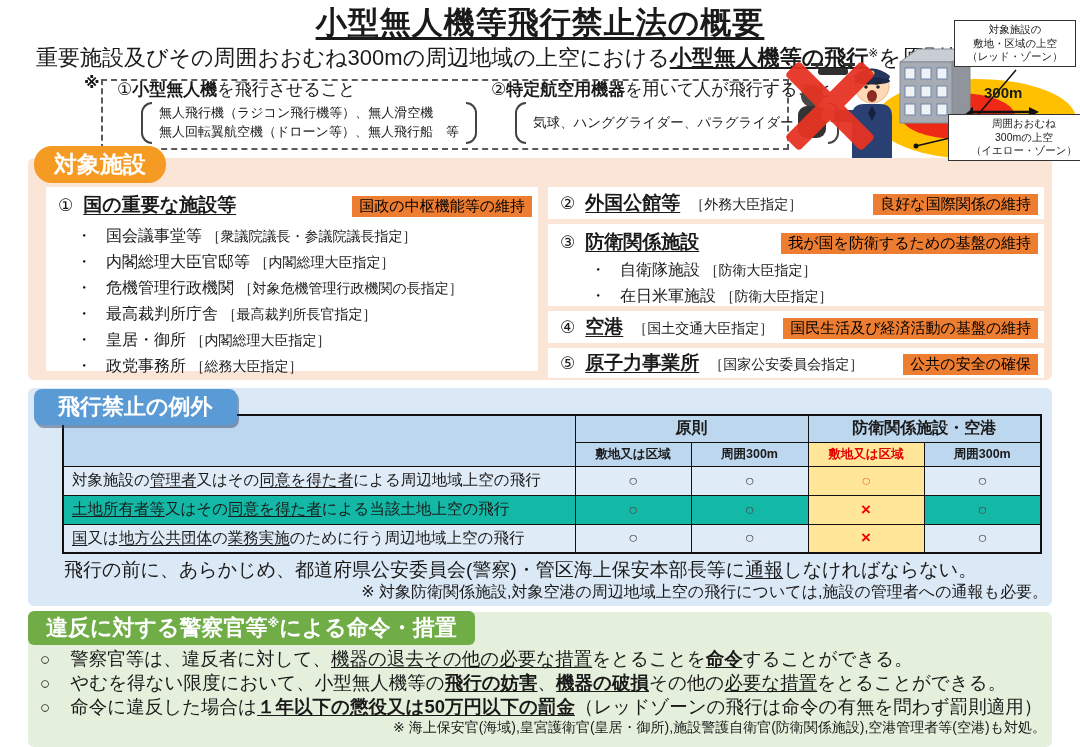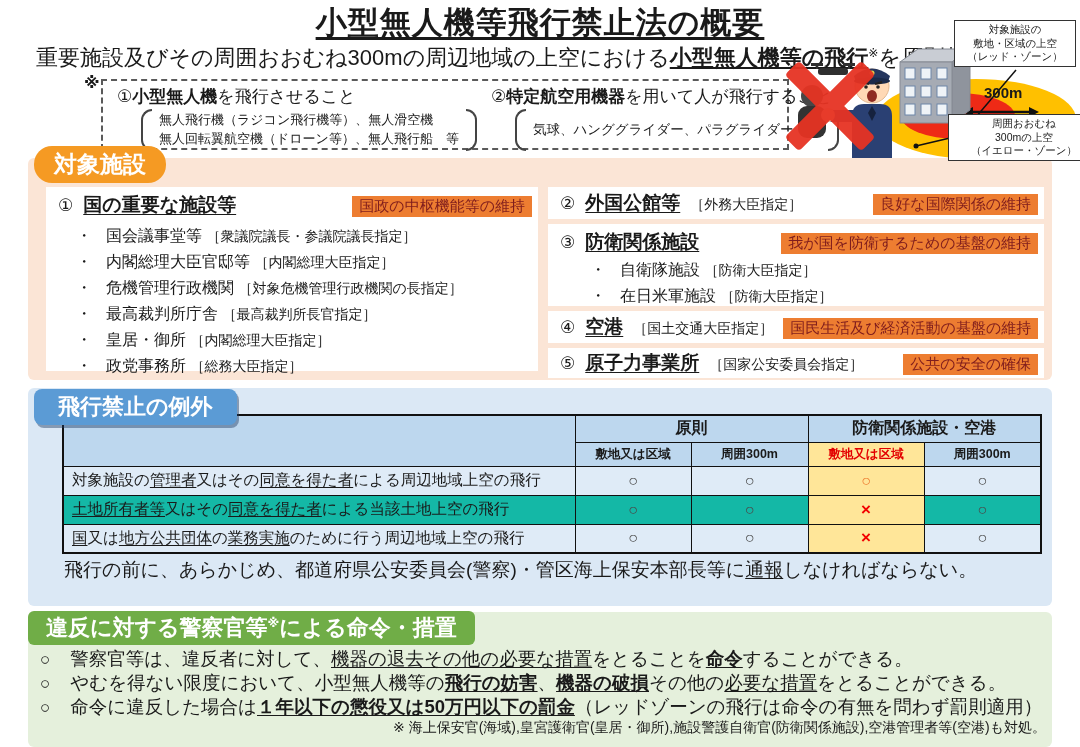--- a/index.html
+++ b/index.html
@@ -13,21 +13,21 @@
 
   
   .title { position:absolute; left:0; right:0; top:2px; text-align:center;
            font-size:31px; font-weight:bold; letter-spacing:1px; }
   .title span { text-decoration:underline; text-underline-offset:4px; }
   .subtitle { position:absolute; left:36px; top:43px; font-size:22px; white-space:nowrap; }
 
   .def-asterisk { position:absolute; left:84px; top:73px; font-size:16px; font-weight:bold; }
   .def-box { position:absolute; left:101px; top:79px; width:688px; height:71px;
              border:2px dashed #5a5a5a; display:flex; gap:14px; padding:4px 8px 4px 14px; }
-  .def-col { display:flex; flex-direction:column; }
+  .def-col { display:flex; flex-direction:column;justify-content:flex-end; }
   .def-title { font-size:17px; white-space:nowrap; }
   .def-brace-row { display:flex; align-items:center; margin:1px 0 0 24px; height:42px; }
   .paren { width:11px; height:42px; }
   .paren.l { border:2px solid #444; border-right:none; border-radius:12px 0 0 12px; }
   .paren.r { border:2px solid #444; border-left:none; border-radius:0 12px 12px 0; }
   .def-lines { padding:0 7px; font-size:13px; line-height:1.45; white-space:nowrap; }
   .def-lines.center { line-height:42px; font-size:13.5px; }
 
   
   .illus { position:absolute; left:778px; top:20px; width:302px; height:148px; }
@@ -47,21 +47,21 @@
   .card { position:absolute; background:#fff; }
   .card-left { left:46px; top:187px; width:492px; height:184px; }
   .rightcol { position:absolute; left:548px; top:187px; width:496px;
               display:flex; flex-direction:column; gap:5px; }
   .rcard { background:#fff; }
   .fac-row { display:flex; align-items:baseline; gap:10px; padding:5px 6px 0 12px; }
   .fac-num { font-size:17px; }
   .fac-title { font-size:19px; font-weight:bold; text-decoration:underline;
                text-underline-offset:3px; white-space:nowrap; }
   .fac-desig { font-size:14px; white-space:nowrap; }
-  .fac-tag { margin-left:auto; background:#ED7D31; color:#7f1d1d; font-size:15px;
+  .fac-tag { margin-left:auto; background:#ED7D31; color:#000000; font-size:15px;
              padding:1px 7px; white-space:nowrap; }
   .fac-ul { list-style:none; margin-top:5px; padding-left:30px; }
   .fac-ul li { font-size:16px; line-height:1.62; white-space:nowrap; }
   .fac-ul .dot { margin-right:14px; }
   .fac-ul .desig { font-size:14px;margin-top:17px; }
 
   
   .sec-blue { left:28px; top:388px; width:1024px; height:218px; background:#DBE8F5; }
   .badge-blue { left:34px; top:389px; background:#5B9BD5; border-radius:8px;
                 font-size:22px; padding:3px 24px; box-shadow:2px 3px 0 rgba(30,60,100,.45); }
@@ -294,20 +294,21 @@
       <td class="rowlbl"><span class="u">国</span><span>又は</span><span class="u">地方公共団体</span><span>の</span><span class="u">業務実施</span><span>のために行う周辺地域上空の飛行</span></td>
       <td class="mk">○</td>
       <td class="mk">○</td>
       <td class="mk warnbg x">×</td>
       <td class="mk">○</td>
     </tr>
   </tbody>
     </table>
 
   <div class="exnote1"><span>飛行の前に、あらかじめ、都道府県公安委員会(警察)・管区海上保安本部長等に</span><span class="u">通報</span><span>しなければならない。</span></div>
+  <div class="exnote2">※ 対象防衛関係施設,対象空港の周辺地域上空の飛行については,施設の管理者への通報も必要。</div>
 
   <div class="sec sec-green"></div>
   <div class="badge badge-green"><span>違反に対する警察官等</span><span class="sup">※</span><span>による命令・措置</span></div>
 
   <div class="enf-list">
     <div class="enf-line">
       <span class="circ">○</span>
       <span><span>警察官等は、違反者に対して、</span><span class="u">機器の退去その他の必要な措置</span><span>をとることを</span><span class="b u">命令</span><span>することができる。</span></span>
     </div>
     <div class="enf-line">

